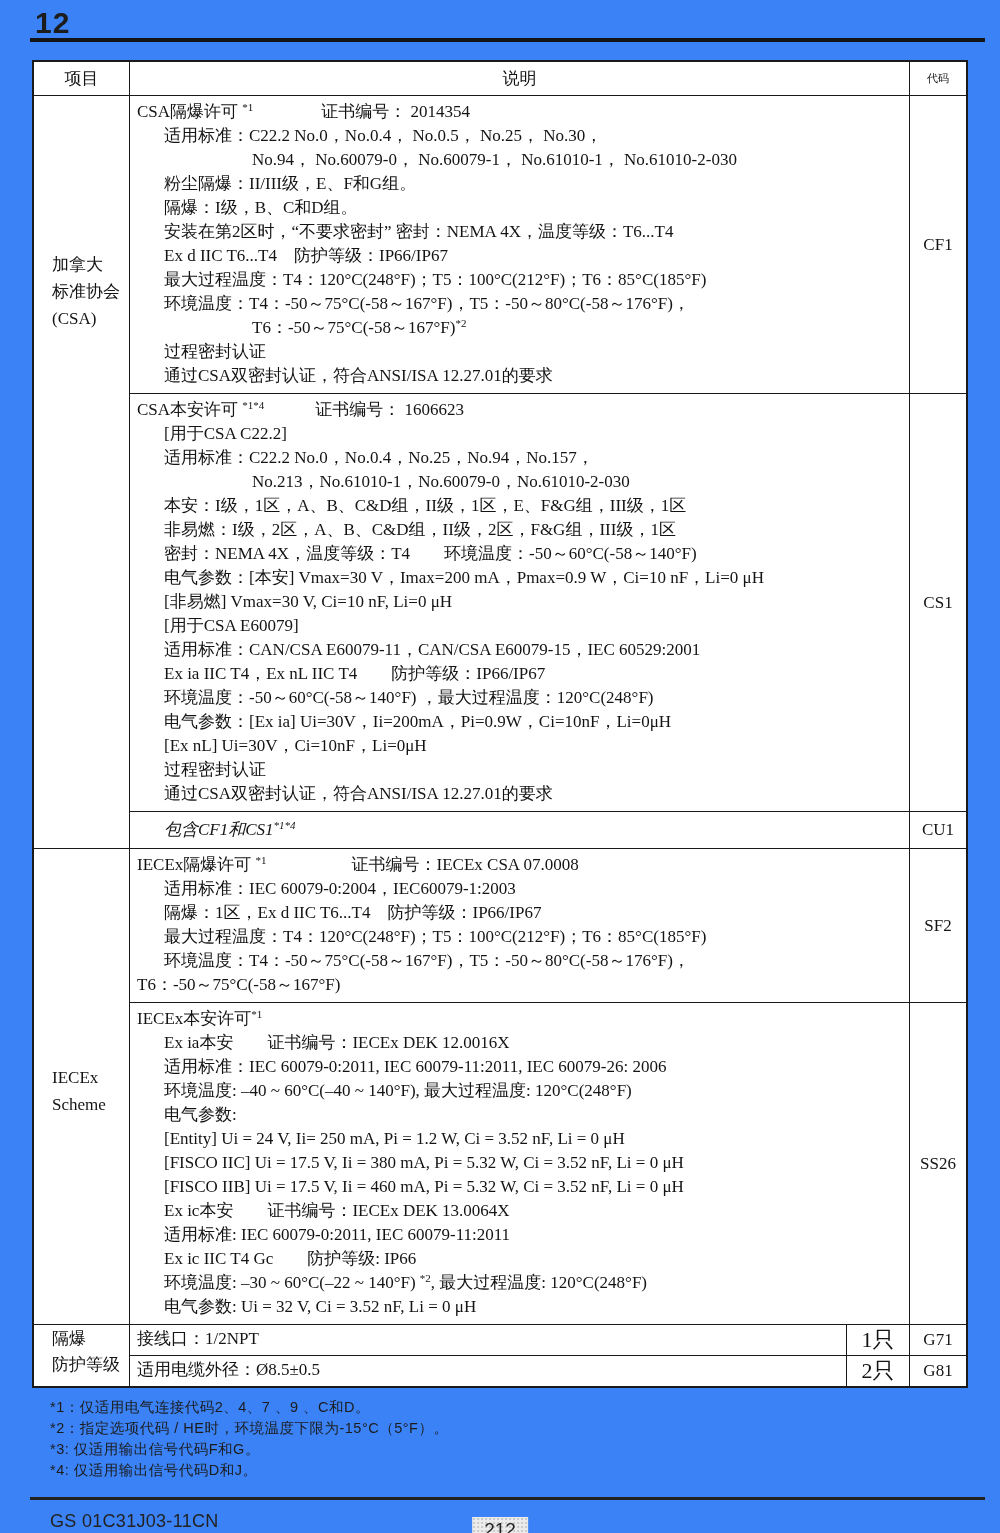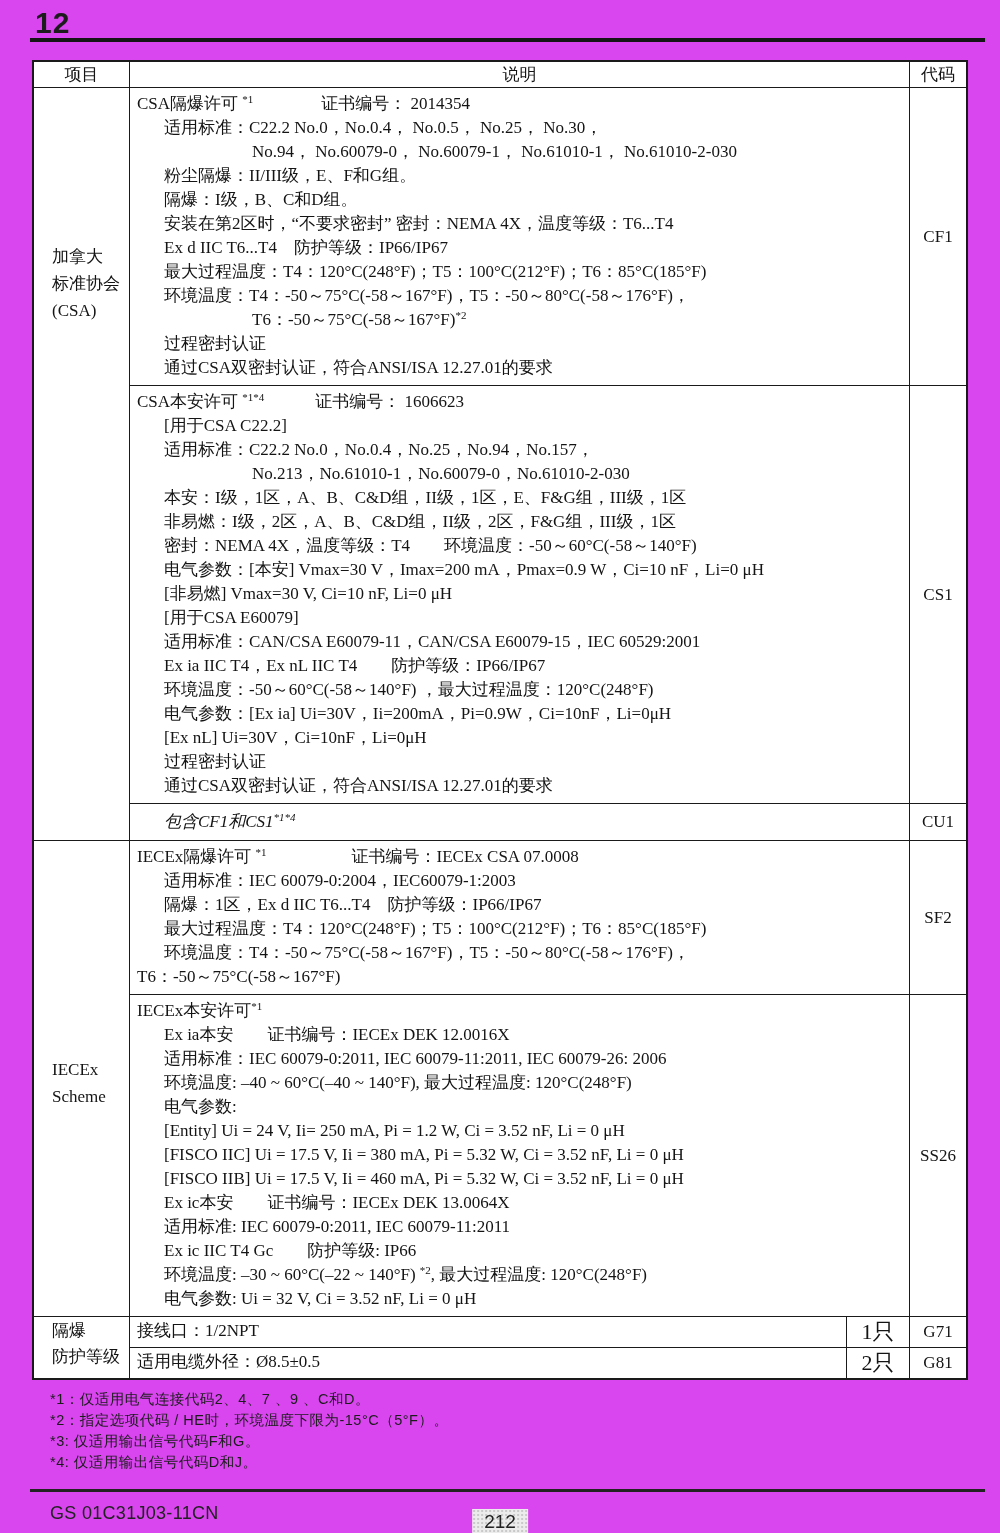--- a/index.html
+++ b/index.html
@@ -2,37 +2,37 @@
 <html><head>
 <meta charset="utf-8">
 <style>
   * { box-sizing: border-box; margin: 0; padding: 0; }
   html,body { background:#fff; }
   body {
     width: 1000px;
     font-family: "Liberation Serif", "DejaVu Serif", serif;
     color: #141414;
   }
-  .page { position: relative; width: 1000px; height: 1533px; background: #d946ef; overflow: hidden; }
+  .page { position: relative; width: 1000px; height: 1533px; background: #3b82f6; overflow: hidden; }
 
   .topnum {
     position: absolute; left: 35px; top: 6px;
     font-family: "Liberation Sans", sans-serif;
     font-size: 30px; font-weight: 600; letter-spacing: 1px; color:#1c1c1c;
   }
   .toprule { position: absolute; left: 30px; top: 38px; width: 955px; height: 4px; background: #151515; }
 
   .content { position: absolute; left: 0; top: 60px; width: 1000px; }
 
   .spec-table { margin-left: 32px; width: 936px; border: 2px solid #1a1a1a; background:#fff; }
 
-  .header-row { display: flex; height: 26px; border-bottom: 1.5px solid #1a1a1a; }
+  .header-row { display: flex; height: 34px; border-bottom: 1.5px solid #1a1a1a; }
   .h-item { flex: 0 0 96px; border-right: 1.5px solid #1a1a1a; display:flex; align-items:center; justify-content:center; font-size:17px; }
   .h-desc { flex: 1; display:flex; align-items:center; justify-content:center; font-size:17px; }
-  .h-code { flex: 0 0 57px; border-left: 1.5px solid #1a1a1a; display:flex; align-items:center; justify-content:center; font-size:17px; }
+  .h-code { flex: 0 0 57px; border-left: 1.5px solid #1a1a1a; display:flex; align-items:center; justify-content:center; font-size:11px; }
 
   .group { display: flex; border-bottom: 1.5px solid #1a1a1a; }
   .group:last-child { border-bottom: none; }
   .col-item { flex: 0 0 96px; border-right: 1.5px solid #1a1a1a; font-size: 17px; line-height: 27px; padding-left: 18px; }
   .g0 .col-item { padding-top: 155px; }
   .g1 .col-item { padding-top: 215px; }
   .g2 .col-item { padding-top: 1px; line-height: 26px; }
   .col-rest { flex: 1; display: flex; flex-direction: column; }
 
   .block { display: flex; border-bottom: 1.5px solid #1a1a1a; }

